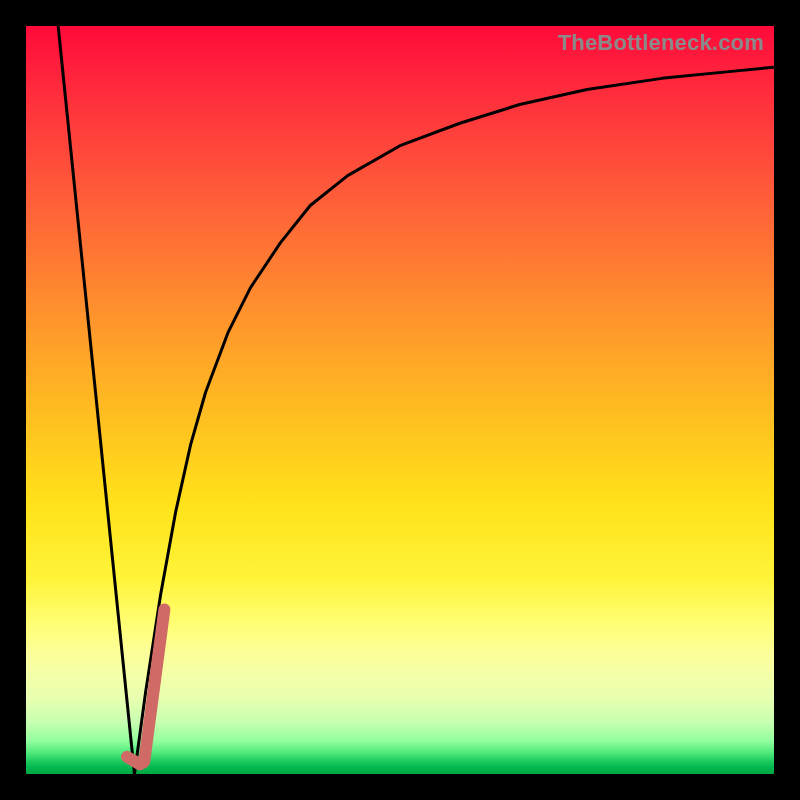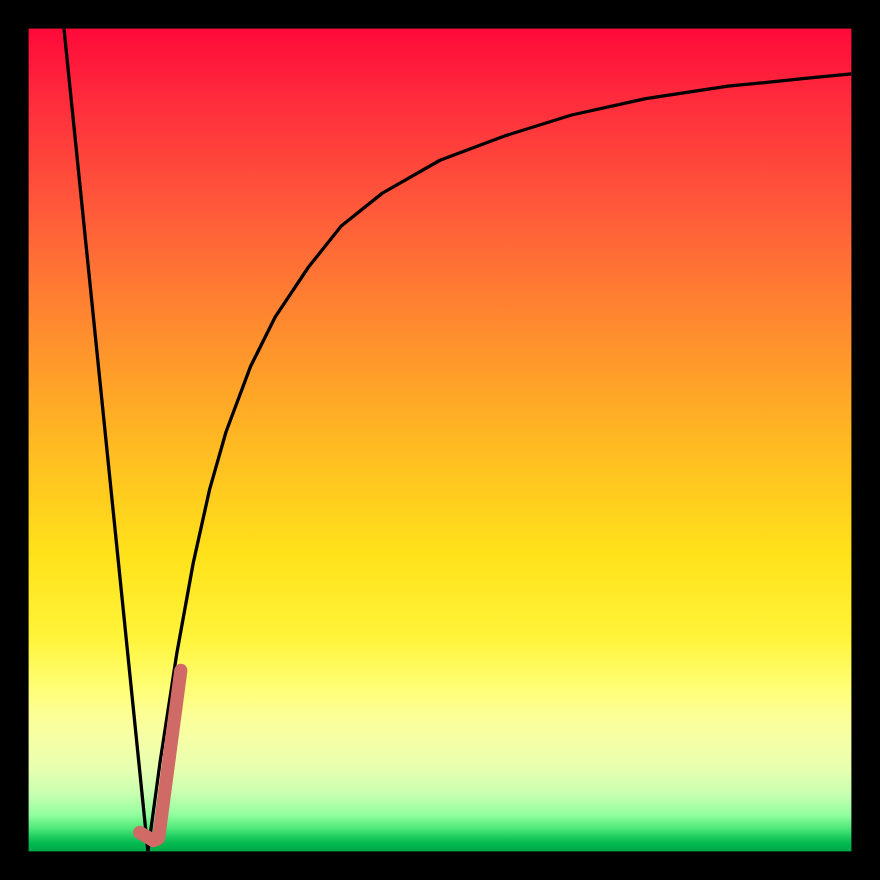--- a/index.html
+++ b/index.html
@@ -50,20 +50,21 @@
     left: 0; top: 0;
     width: 748px; height: 748px;
     overflow: visible;
   }
 </style>
 </head>
 <body>
 
 <div class="frame">
   <div class="plot">
+    <div class="watermark">TheBottleneck.com</div>
     <svg class="curves" viewBox="0 0 748 748" preserveAspectRatio="none">
       <g>
           <path d="M32.16 0.00 L108.46 748.00" fill="none" stroke="#000000" stroke-width="3" stroke-linejoin="round"></path>
           <path d="M108.46 748.00 L119.68 665.72 L134.64 568.48 L149.60 486.20 L164.56 418.88 L179.52 366.52 L201.96 306.68 L224.40 261.80 L254.32 216.92 L284.24 179.52 L321.64 149.60 L374.00 119.68 L433.84 97.24 L493.68 78.54 L561.00 63.58 L635.80 52.36 L710.60 44.88 L748.00 41.14" fill="none" stroke="#000000" stroke-width="3" stroke-linejoin="round"></path>
           <path d="M100.98 730.80 L113.70 738.28 L118.18 736.03 L138.38 583.44" fill="none" stroke="#cf6a66" stroke-width="12" stroke-linejoin="round" stroke-linecap="round"></path>
         </g>
     </svg>
   </div>
 </div>
 

